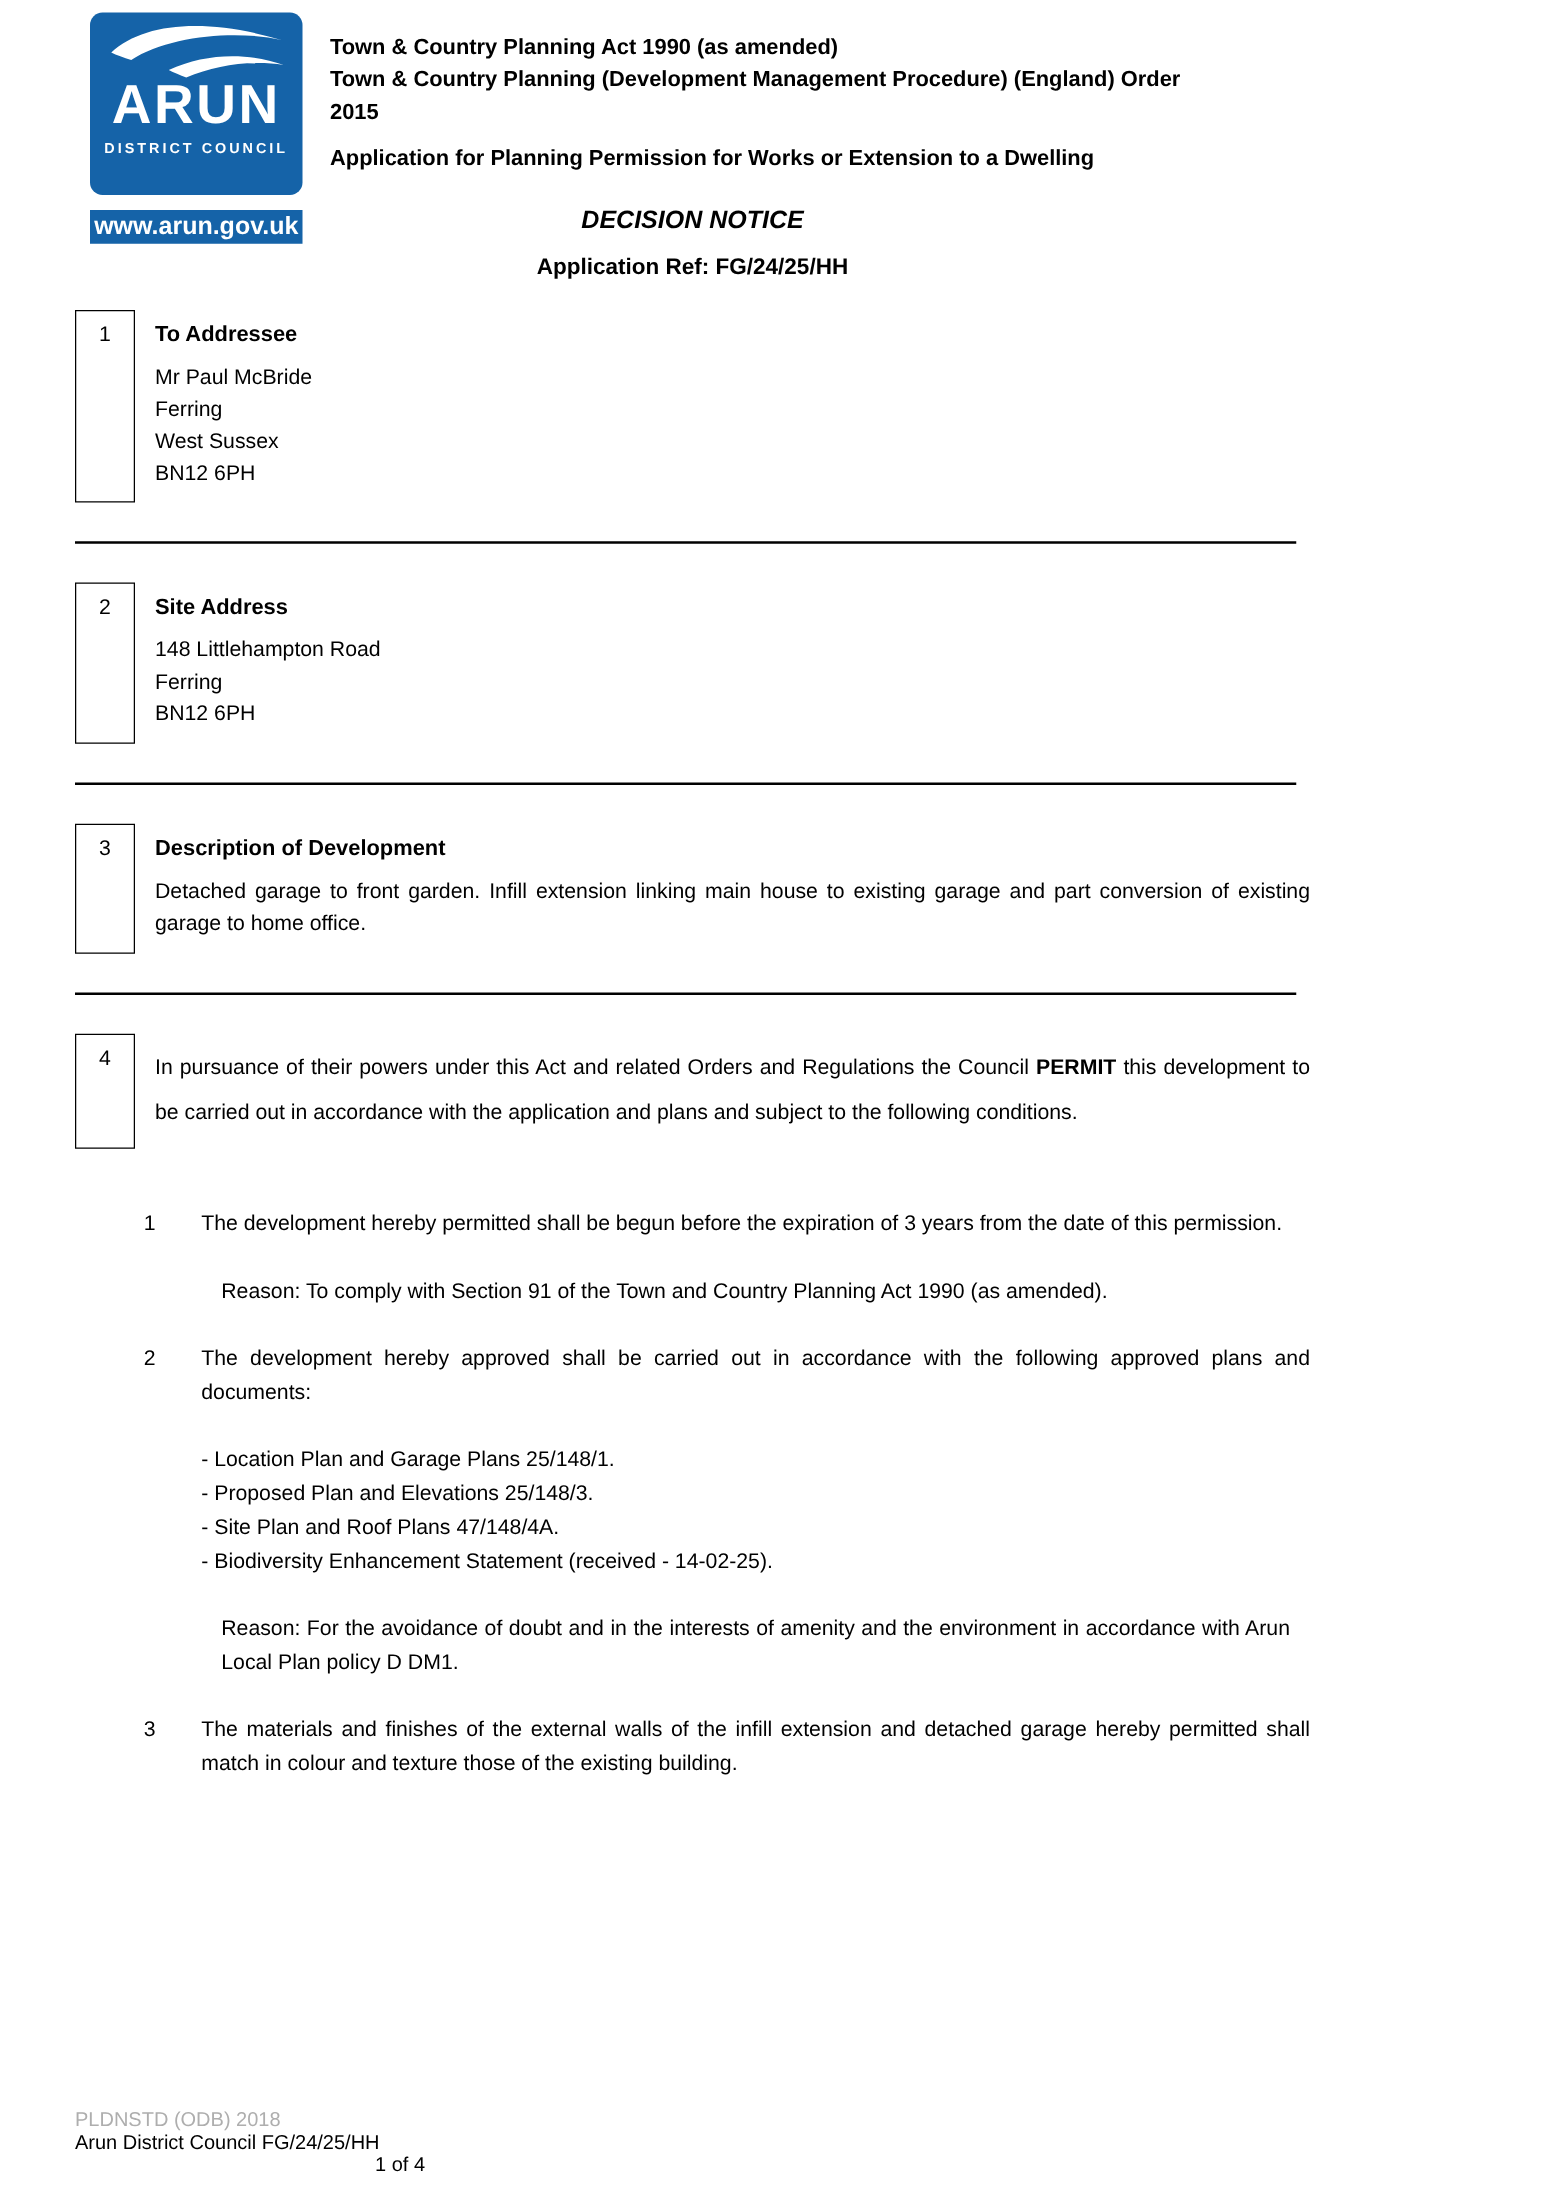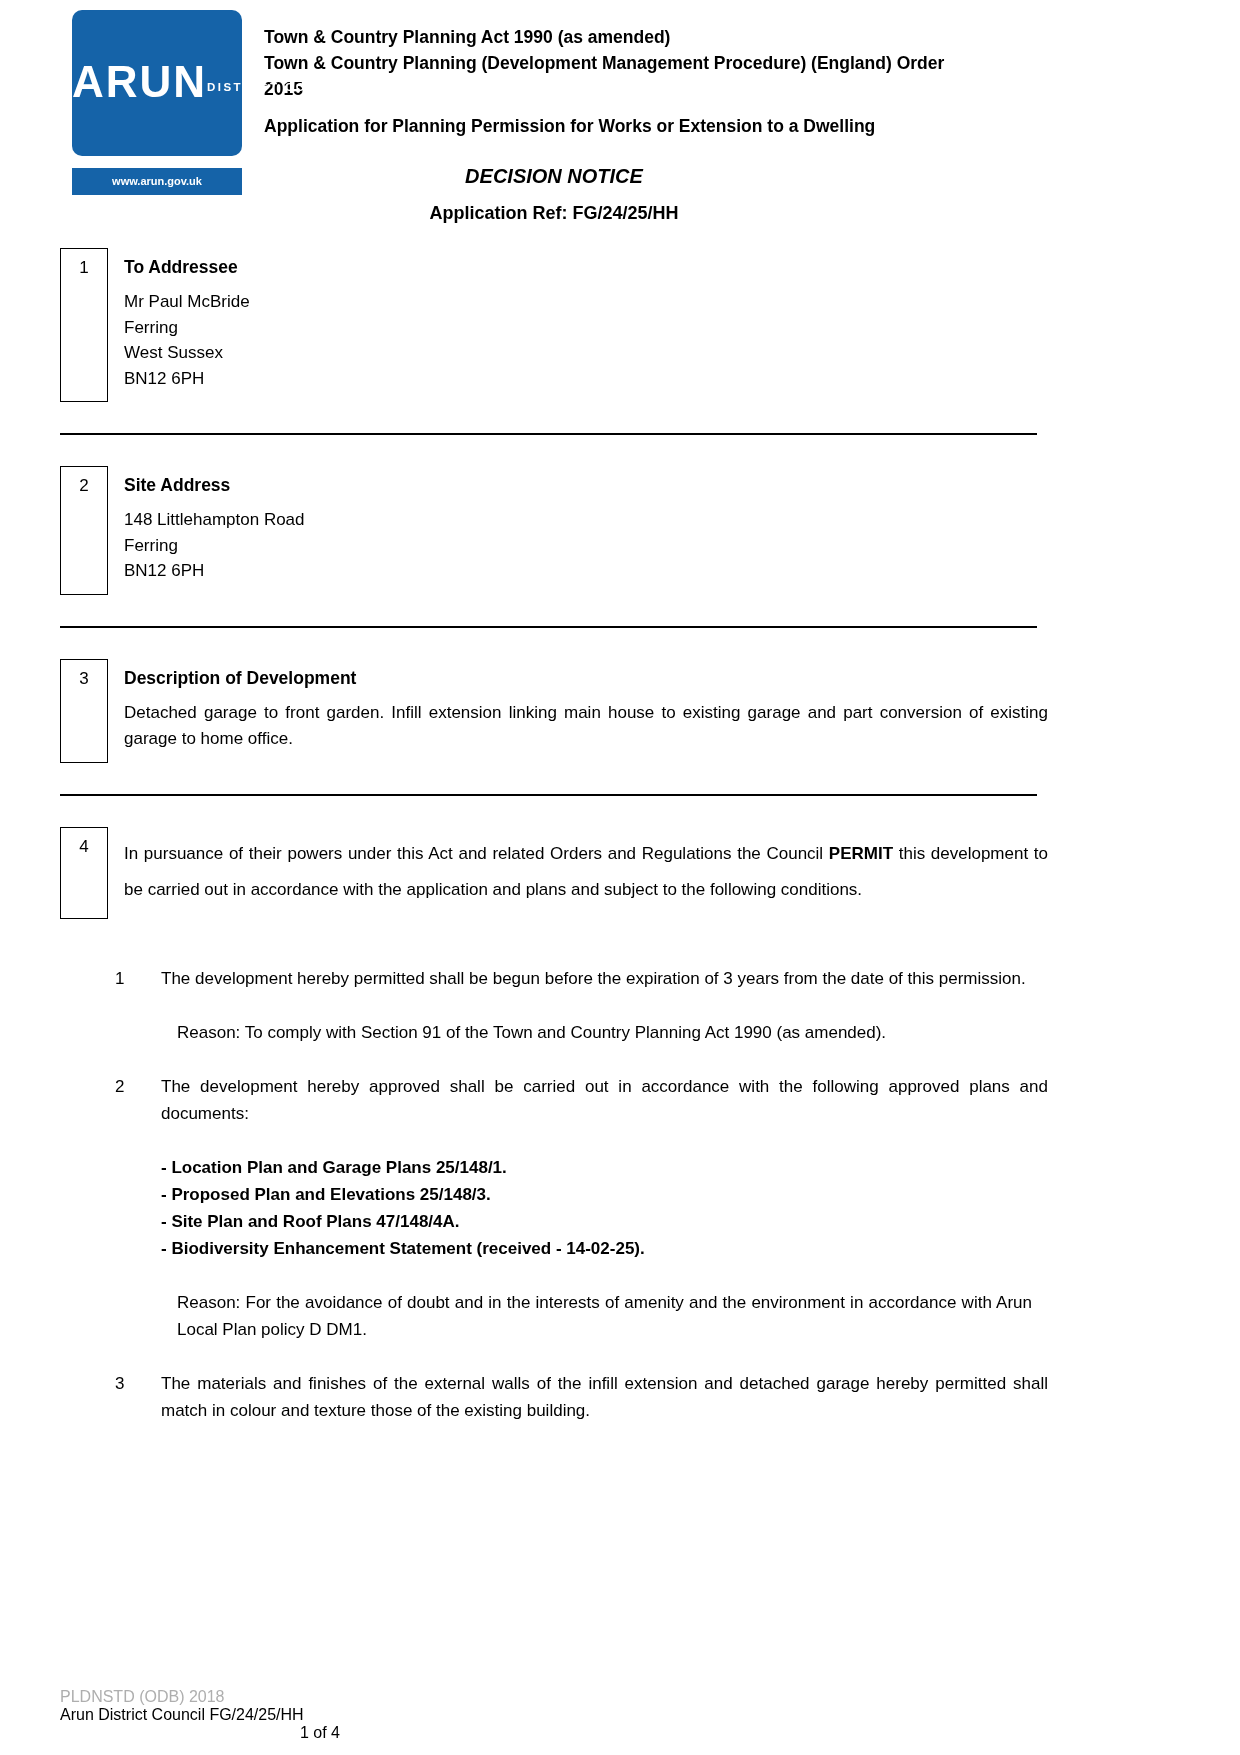--- a/index.html
+++ b/index.html
@@ -14,37 +14,37 @@
     overflow: hidden;
     box-sizing: border-box;
     padding-top: 10px;
   }
   
   .logo-col { position: absolute; left: 72px; top: 10px; width: 170px; }
   .logo-box {
     width: 170px; height: 146px;
     background: #1563a8;
     border-radius: 10px;
-    display: flex; align-items: center;
+    display: flex; flex-direction: column; align-items: center;
     box-sizing: border-box;
     padding-top: 0;
   }
   .logo-birds { width: 160px; height: 54px; display: block; }
   .logo-title {
     color: #fff; font-weight: bold; font-size: 44px; line-height: 1;
     letter-spacing: 2px; margin-top: -2px;
   }
   .logo-subtitle {
     color: #fff; font-weight: bold; font-size: 11.5px;
     letter-spacing: 2.4px; margin-top: 7px; white-space: nowrap;
   }
   .logo-web {
     margin-top: 12px; width: 170px; height: 27px; line-height: 27px;
     background: #1563a8; color: #fff; text-align: center;
-    font-weight: bold; font-size: 11px;
+    font-weight: bold; font-size: 20px;
   }
   
   .header-text {
     margin: 0 192px 0 264px;
     padding-top: 14px;
     font-weight: bold;
     font-size: 17.5px;
     line-height: 26px;
   }
   .app-type { margin-top: 11px; }
@@ -73,21 +73,21 @@
   .addr-line { line-height: 25.5px; }
   .section-text { margin: 12px 0 0; text-align: justify; line-height: 26px; }
   .permit-par { margin: 0; text-align: justify; line-height: 36px; }
   .sep { border-top: 2px solid #000; margin: 31px 0; width: 977px; height: 0; }
   
   .conditions { margin: 46px 0 0 55px; }
   .cond { display: flex; }
   .cond-num { width: 46px; flex: none; line-height: 27px; }
   .cond-body { flex: 1; }
   .cond-par { margin: 0 0 27px; text-align: justify; line-height: 27px; }
-  .plans { margin: 0 0 27px; font-weight: bold; }
+  .plans { margin: 0 0 27px; }
   .plan-line { line-height: 27px; }
   .reason { margin: 0 16px 27px; text-align: justify; line-height: 27px; }
   
   .footer {
     position: absolute; top: 1688px; left: 60px; width: 988px;
     display: flex; align-items: baseline; font-size: 16px; flex-direction: column;
   }
   .footer-left { width: 280px; color: #aeaeae; }
   .footer-center { flex: 1; text-align: center; }
   .footer-right { width: 280px; text-align: right; }

